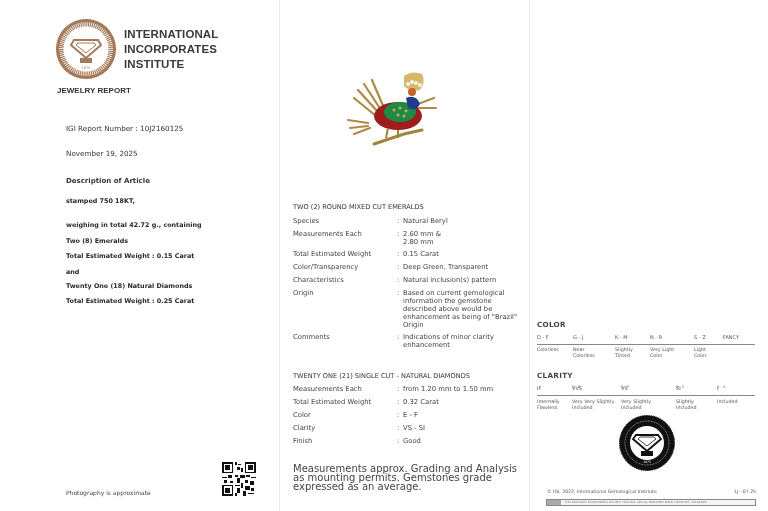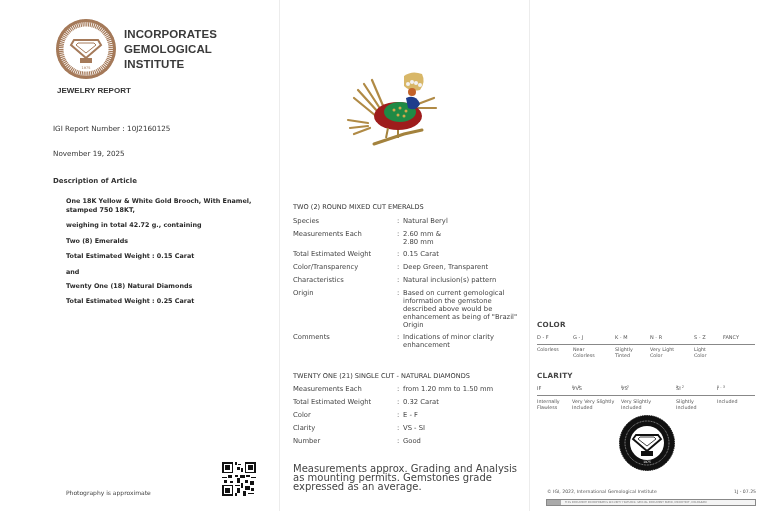--- a/index.html
+++ b/index.html
@@ -10,21 +10,21 @@
   .panel { position:absolute; top:0; height:511px; }
   .divider { position:absolute; top:0; width:1px; height:511px; background:#ececec; }
   #p-left { left:0; width:278px; }
   #p-mid { left:282px; width:246px; }
   #p-right { left:532px; width:236px; }
 
   
   .seal { position:absolute; left:55px; top:18px; width:62px; height:62px; }
   .igi-name { position:absolute; left:124px; top:27px; font-family:"Liberation Sans", sans-serif; font-weight:bold; font-size:11.5px; line-height:15px; color:#3a3a3a; letter-spacing:0.1px; }
   .report-title { position:absolute; left:57px; top:86px; font-family:"Liberation Sans", sans-serif; font-weight:bold; font-size:8px; color:#333; }
-  .l-text { position:absolute; left:53px; font-size:7.2px; color:#333; white-space:nowrap;text-align:right; }
+  .l-text { position:absolute; left:66px; font-size:7.2px; color:#333; white-space:nowrap;text-align:right; }
   .l-bold { position:absolute; left:66px; font-size:6.4px; font-weight:bold; color:#2a2a2a; white-space:nowrap; line-height:9px; }
   .photo-note { position:absolute; left:66px; top:489px; font-size:6px; color:#444; }
   .qr { position:absolute; left:222px; top:462px; width:34px; height:34px; }
 
   
   .brooch { position:absolute; left:346px; top:68px; width:98px; height:84px; }
   .m-section { position:absolute; left:293px; font-size:6.6px; color:#333; white-space:nowrap; }
   .m-row { position:absolute; left:293px; font-size:6.8px; color:#444; width:230px; }
   .m-row .lbl { position:absolute; left:0; top:0; width:100px; }
   .m-row .colon { position:absolute; left:104px; top:0; }
@@ -59,33 +59,32 @@
   <circle cx="31" cy="31" r="30" fill="#a57a5a"></circle>
   <circle cx="31" cy="31" r="27" fill="#fff"></circle>
   <circle cx="31" cy="31" r="26" fill="none" stroke="#a57a5a" stroke-width="7" stroke-dasharray="1.2 0.8"></circle>
   <circle cx="31" cy="31" r="19" fill="#fff"></circle>
   <polygon points="19,22 43,22 46,27 31,40 16,27" fill="none" stroke="#a57a5a" stroke-width="2"></polygon>
   <polygon points="23,25 39,25 41,27 31,35 21,27" fill="none" stroke="#a57a5a" stroke-width="1"></polygon>
   <rect x="25" y="40" width="12" height="5" fill="#a57a5a"></rect>
   <text x="31" y="51" font-size="3.5" text-anchor="middle" fill="#a57a5a">1975</text>
 </svg>
 <div class="igi-name">
+  <div>INTERNATIONAL</div>
   <div>INCORPORATES</div>
-  <div>GEMOLOGICAL</div>
   <div>INSTITUTE</div>
 </div>
 <div class="report-title">JEWELRY REPORT</div>
 
 <div class="l-text" style="top:124px">
   <span>IGI Report Number :</span> <span>10J2160125</span>
 </div>
 <div class="l-text" style="top:149px">November 19, 2025</div>
 <div class="l-text" style="top:177px; font-weight:bold; font-size:7px;">Description of Article</div>
 <div class="l-bold" style="top:197px">
-  <div>One 18K Yellow &amp; White Gold Brooch, With Enamel,</div>
   <div>stamped 750 18KT,</div>
 </div>
 <div class="l-bold" style="top:221px">weighing in total 42.72 g., containing</div>
 <div class="l-bold" style="top:237px">Two (8) Emeralds</div>
 <div class="l-bold" style="top:252px">Total Estimated Weight : 0.15 Carat</div>
 <div class="l-bold" style="top:268px">and</div>
 <div class="l-bold" style="top:282px">Twenty One (18) Natural Diamonds</div>
 <div class="l-bold" style="top:297px">Total Estimated Weight : 0.25 Carat</div>
 
 <div class="photo-note">Photography is approximate</div>
@@ -213,21 +212,21 @@
     <span class="lbl">Color</span>
     <span class="colon">:</span>
     <span class="val">E - F</span>
   </div>
 <div class="m-row" style="top:424px">
     <span class="lbl">Clarity</span>
     <span class="colon">:</span>
     <span class="val">VS - SI</span>
   </div>
 <div class="m-row" style="top:437px">
-    <span class="lbl">Number</span>
+    <span class="lbl">Finish</span>
     <span class="colon">:</span>
     <span class="val">Good</span>
   </div>
 <div class="m-note">Measurements approx. Grading and Analysis as mounting permits. Gemstones grade expressed as an average.</div>
 
 <div class="r-heading" style="top:320px">COLOR</div>
 <div class="scale-row" style="top:334px">
   <span style="left:0">D - F</span>
   <span style="left:36px">G - J</span>
   <span style="left:78px">K - M</span>

